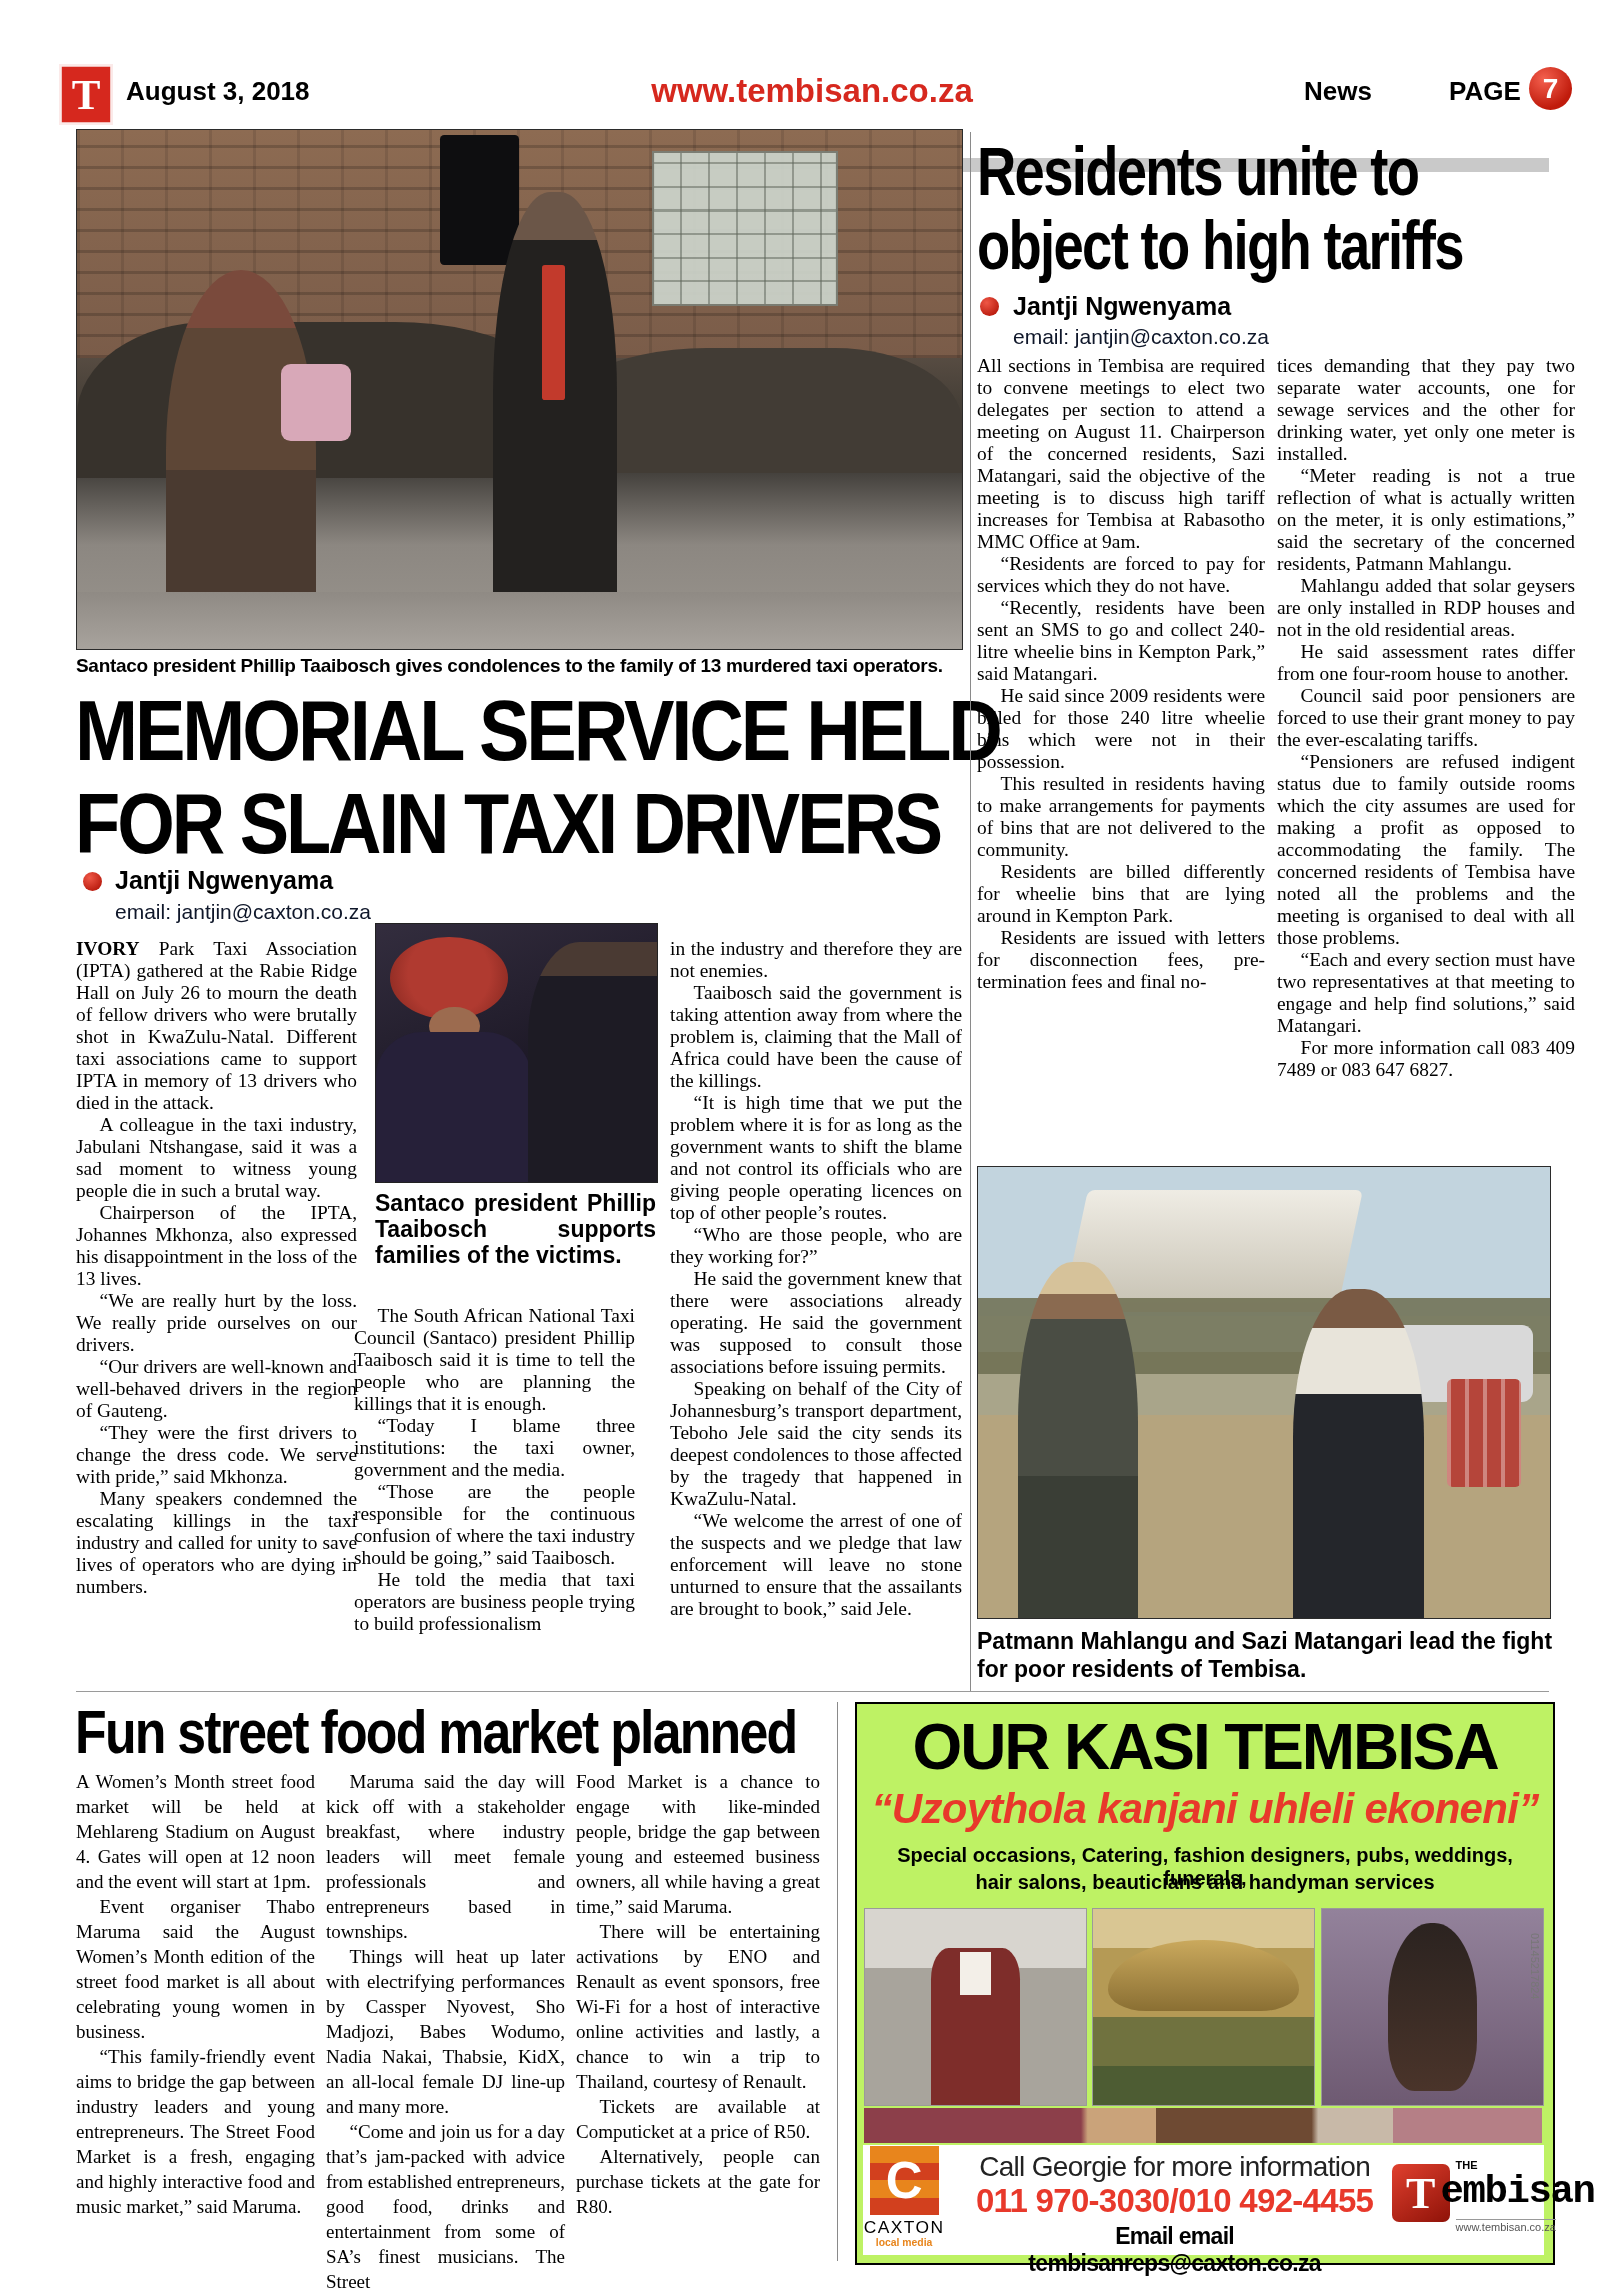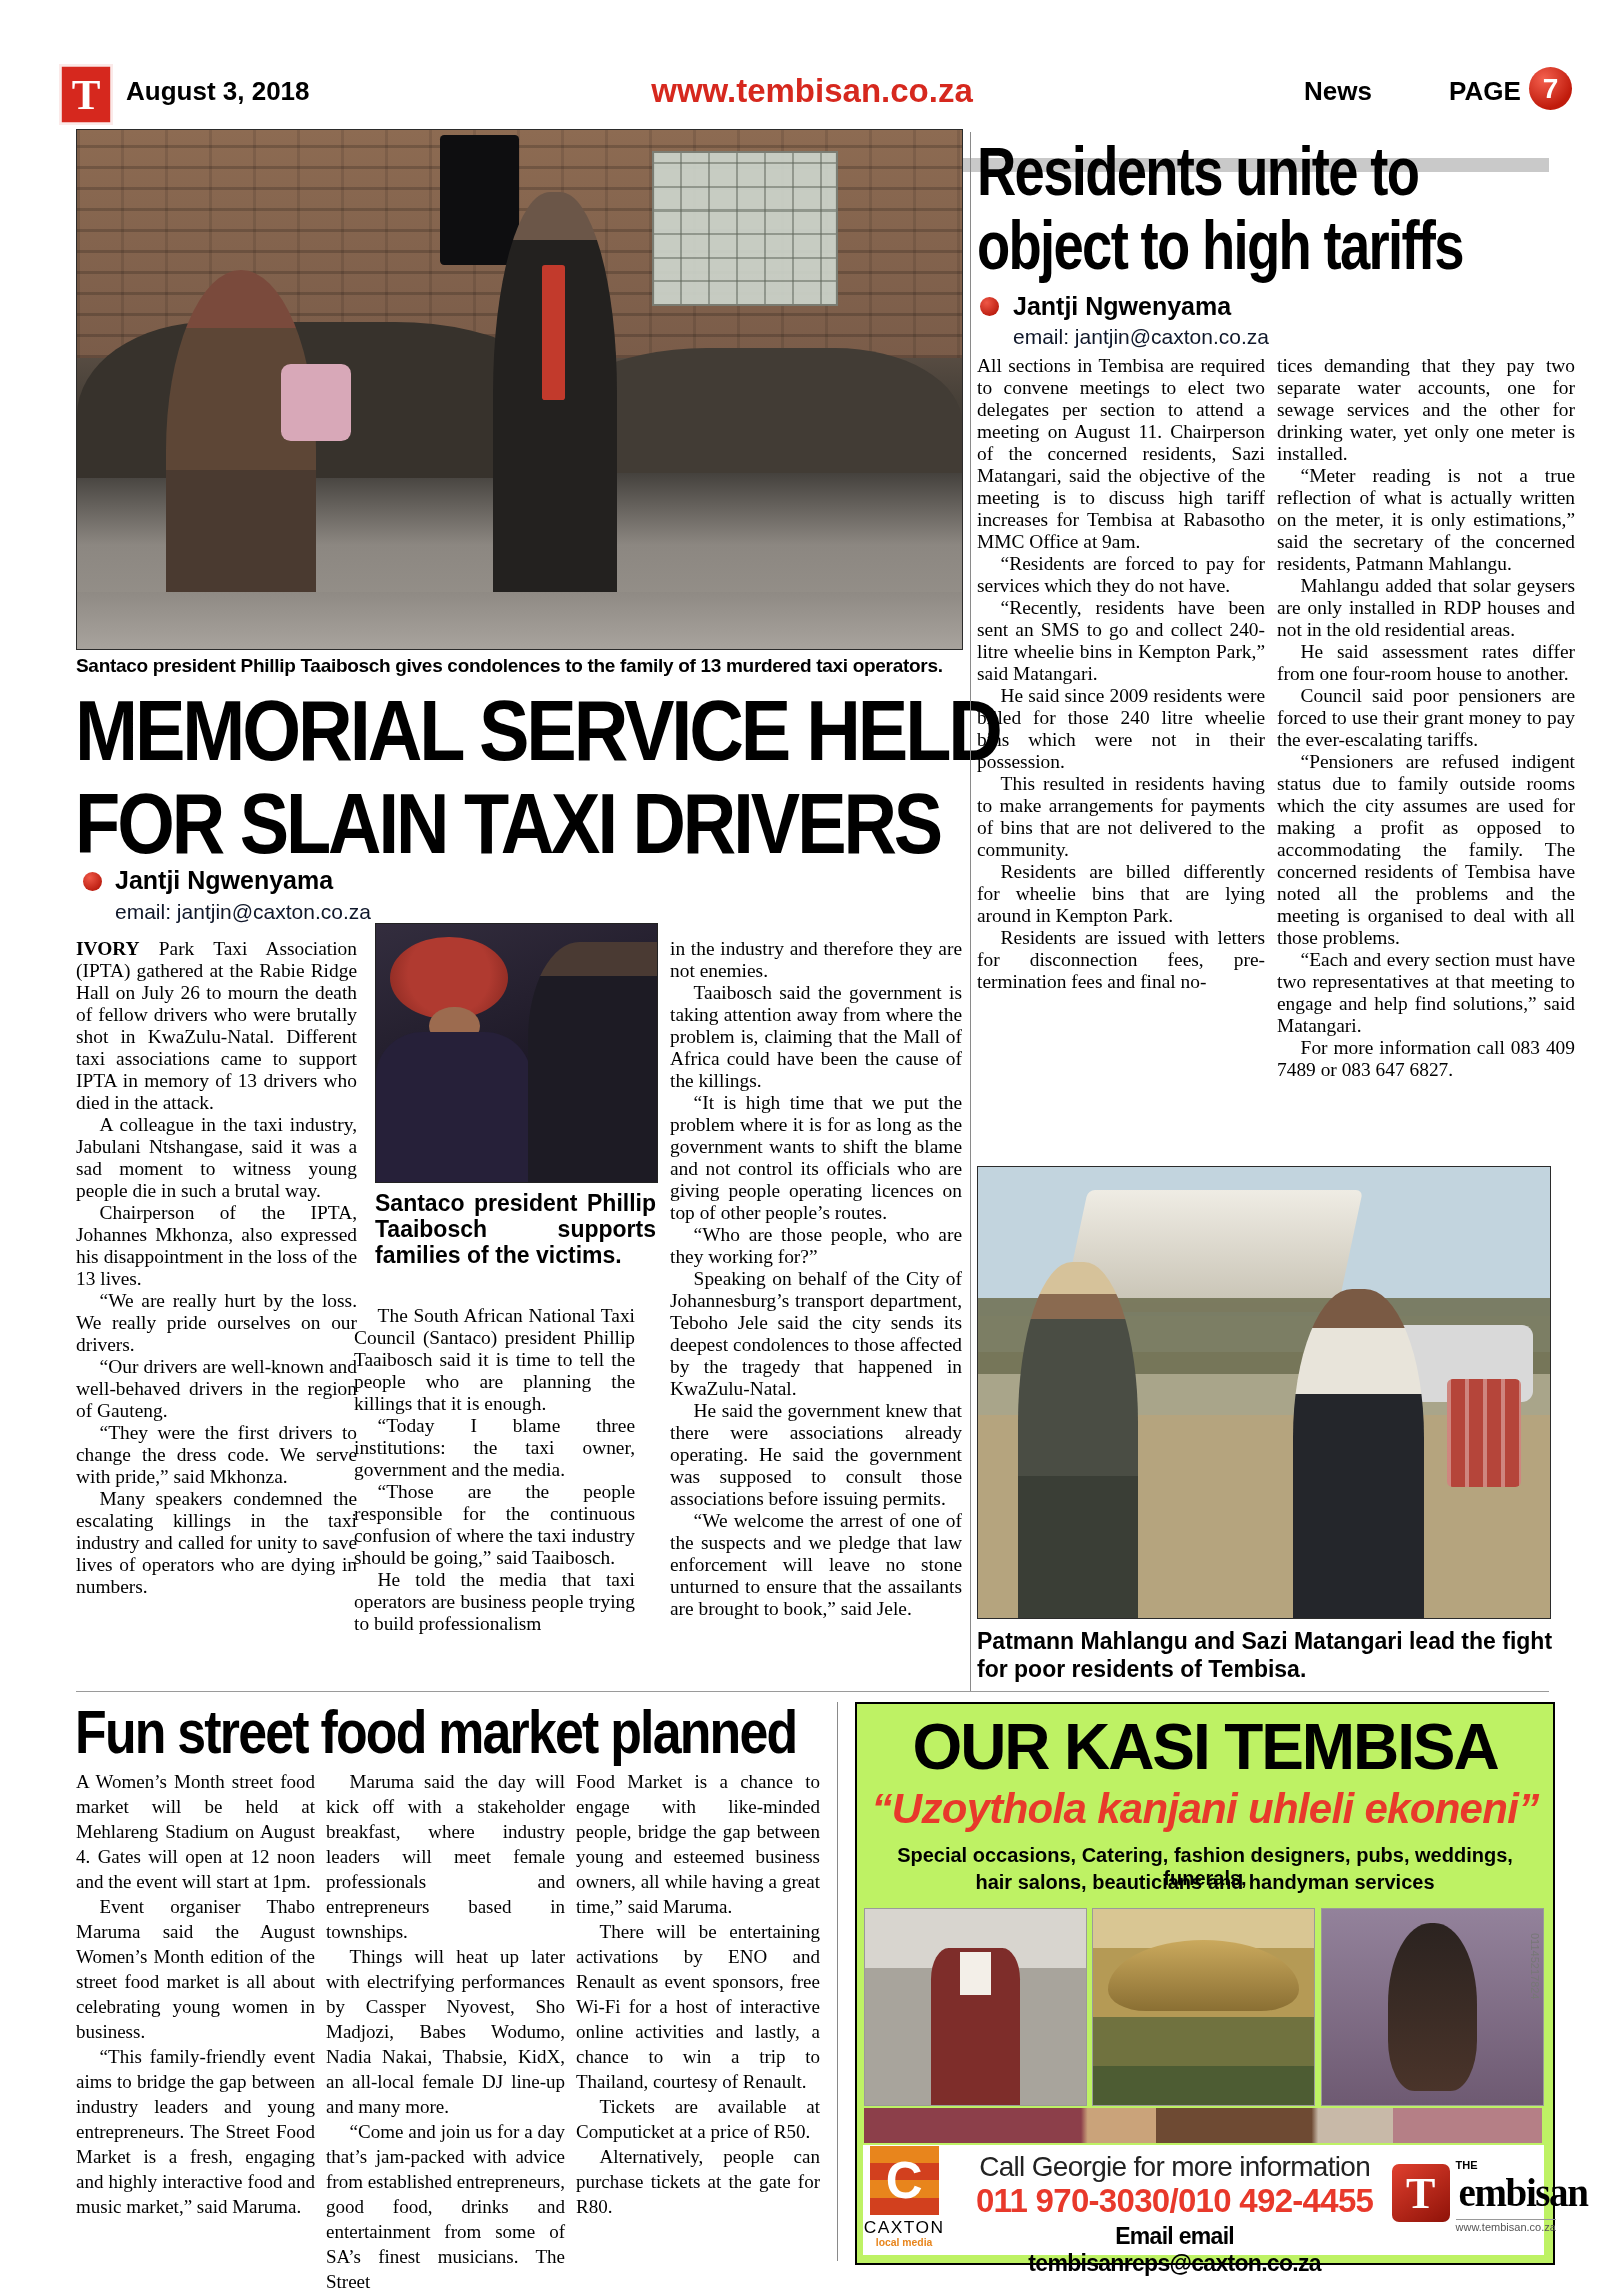--- a/index.html
+++ b/index.html
@@ -194,22 +194,22 @@
       <p>He told the media that taxi operators are business people trying to build professionalism</p>
     </div>
 </div>
 
 <div class="col mcol" style="left:670px;top:938px;width:292px;">
   <div data-flush-first="">
       <p>in the industry and therefore they are not enemies.</p>
       <p>Taaibosch said the government is taking attention away from where the problem is, claiming that the Mall of Africa could have been the cause of the killings.</p>
       <p>“It is high time that we put the problem where it is for as long as the government wants to shift the blame and not control its officials who are giving people operating licences on top of other people’s routes.</p>
       <p>“Who are those people, who are they working for?”</p>
+      <p>He said the government knew that there were associations already operating. He said the government was supposed to consult those associations before issuing permits.</p>
       <p>Speaking on behalf of the City of Johannesburg’s transport department, Teboho Jele said the city sends its deepest condolences to those affected by the tragedy that happened in KwaZulu-Natal.</p>
-      <p>He said the government knew that there were associations already operating. He said the government was supposed to consult those associations before issuing permits.</p>
       <p>“We welcome the arrest of one of the suspects and we pledge that law enforcement will leave no stone unturned to ensure that the assailants are brought to book,” said Jele.</p>
     </div>
 </div>
 
 <div class="vline" style="left:970px;top:132px;height:1559px;"></div>
 <div class="hline" style="left:76px;top:1691px;width:1473px;"></div>
 <div class="vline" style="left:837px;top:1702px;height:559px;"></div>
 
 <div class="abs bighead tarhead1">Residents unite to</div>
 <div class="abs bighead tarhead2">object to high tariffs</div>
@@ -297,18 +297,18 @@
   <div class="ad-contact">
     <div class="cax-sq">C</div>
     <div class="cax-name">CAXTON</div>
     <div class="cax-sub">local media</div>
     <div class="ad-call">Call Georgie for more information</div>
     <div class="ad-phone">011 970-3030/010 492-4455</div>
     <div class="ad-email">Email email tembisanreps@caxton.co.za</div>
     <div class="temb">
       <div class="temb-t">T</div>
       <div class="temb-the">THE</div>
-      <div class="temb-rest" style="left:67px;top:15.3px;">embisan</div>
+      <div class="temb-rest" style="left:49px;top:15.3px;font-family:Liberation Mono, monospace;">embisan</div>
       <div class="temb-url">www.tembisan.co.za</div>
     </div>
   </div>
 </div>
 
 
 </body></html>

